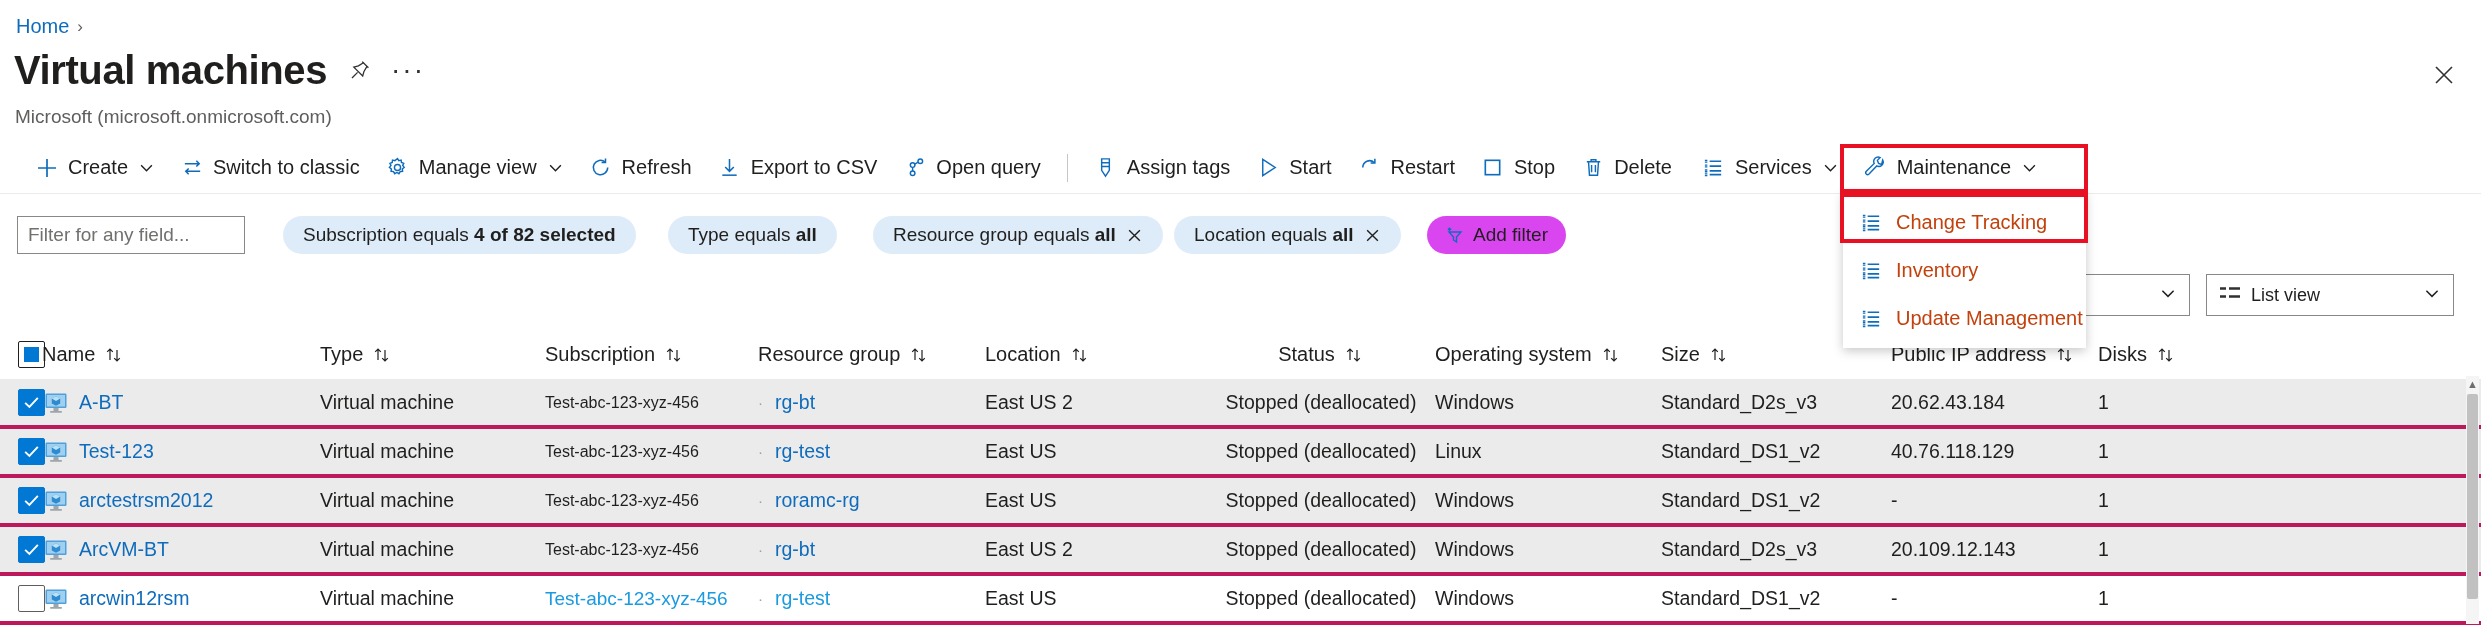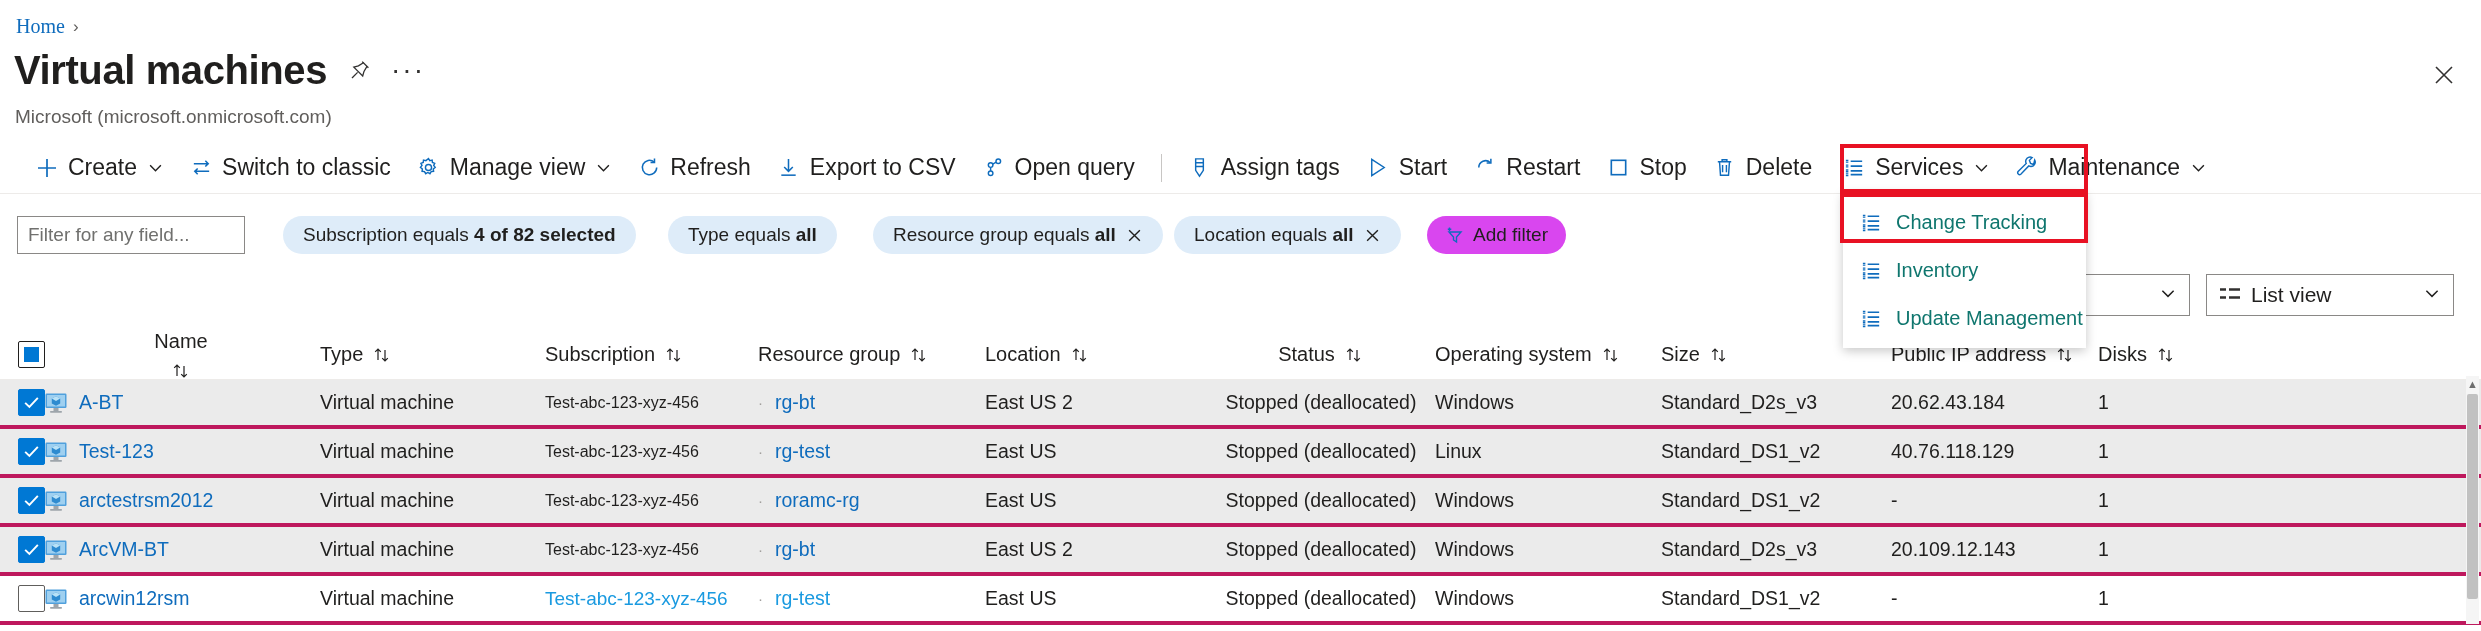--- a/index.html
+++ b/index.html
@@ -11,21 +11,21 @@
     color: #323130;
     overflow: hidden;
   }
   .page { position: relative; width: 2481px; height: 631px; background:#fff; }
 
   
   .breadcrumb {
     position:absolute; left:16px; top:15px;
     font-size:20px; display:flex; align-items:center; gap:8px;
   }
-  .breadcrumb .crumb-link { color:#0f6cbd; cursor:pointer;font-family:Liberation Serif, serif; }
+  .breadcrumb .crumb-link { color:#0f6cbd; cursor:pointer; }
   .breadcrumb .crumb-sep { color:#605e5c; font-size:17px; }
 
   
   .title-row {
     position:absolute; left:14px; top:50px;
     display:flex; align-items:center; gap:18px;
   }
   .page-title { font-size:40px; font-weight:600; letter-spacing:-0.4px; color:#201f1e; line-height:1; }
   .icon-btn { width:30px; height:30px; display:flex; align-items:center; justify-content:center; cursor:pointer; color:#323130; }
   .ellipsis { font-size:28px; line-height:8px; letter-spacing:2px; color:#323130; }
@@ -34,41 +34,41 @@
   .close-x { position:absolute; right:20px; top:58px; width:34px; height:34px; display:flex; align-items:center; justify-content:center; cursor:pointer; }
 
   
   .toolbar {
     position:absolute; left:0; top:142px; width:2481px; height:52px;
     display:flex; align-items:center; padding-left:22px; gap:0;
     border-bottom:1px solid #edebe9;
   }
   .tb-item {
     display:flex; align-items:center; gap:9px;
-    padding:6px 13px; font-size:23px; color:#201f1e; cursor:pointer;
+    padding:6px 13px; font-size:20px; color:#201f1e; cursor:pointer;
     white-space:nowrap; height:40px;
   }
   .tb-icon { display:flex; align-items:center; justify-content:center; color:#0f6cbd; width:24px; height:24px; flex:none; }
   .tb-chev { color:#201f1e; display:flex; align-items:center; margin-left:2px; }
   .tb-sep { width:1px; height:28px; background:#c8c6c4; margin:0 13px; flex:none; }
 
   
   .red-box {
     position:absolute; border:4px solid #e81123; pointer-events:none; z-index:40;
   }
 
   
   .flyout {
     position:absolute; left:1843px; top:192px; width:243px;
     background:#ffffff; box-shadow:0 3px 10px rgba(0,0,0,.22); z-index:30;
     padding:6px 0;
   }
   .flyout-item {
     display:flex; align-items:center; gap:13px;
-    height:48px; padding:0 16px; font-size:20px; color:#0f766e; cursor:pointer;
+    height:48px; padding:0 16px; font-size:20px; color:#c2410c; cursor:pointer;
     white-space:nowrap;
   }
 
   
   .filterbar { position:absolute; left:0; top:208px; width:2481px; height:56px; }
   .filter-input {
     position:absolute; left:17px; top:8px; width:228px; height:38px;
     border:1px solid #8a8886; background:#fff; font-size:19px; color:#201f1e;
     padding:0 10px; font-family:"Liberation Sans", sans-serif;
   }
@@ -83,21 +83,21 @@
   .addfilter {
     position:absolute; top:8px; height:38px; border-radius:19px;
     background:#d946ef; display:flex; align-items:center; gap:8px;
     padding:0 18px; font-size:19px; color:#201f1e; cursor:pointer; white-space:nowrap;
   }
 
   
   .select-ctl {
     position:absolute; top:274px; height:42px; border:1px solid #8a8886; background:#fff;
     display:flex; align-items:center; justify-content:space-between;
-    padding:0 12px; font-size:21px; color:#201f1e; cursor:pointer;
+    padding:0 12px; font-size:18px; color:#201f1e; cursor:pointer;
   }
   .select-ctl .lbl { display:flex; align-items:center; gap:10px; white-space:nowrap; }
 
   
   .table { position:absolute; left:0; top:330px; width:2481px; }
   .thead {
     display:flex; align-items:center; height:50px;
     border-bottom:1px solid #edebe9; font-size:20px; color:#201f1e;
   }
   .th { display:flex; align-items:center; gap:9px; white-space:nowrap; cursor:pointer; }
@@ -448,21 +448,21 @@
   </div>
 
   <div class="table">
 
     <div class="thead">
       <div class="cell c-chk">
         <div class="cb indet">
             <span class="sq"></span>
           </div>
       </div>
-      <div class="th c-name" style="margin-left:-4px;flex-direction:column;">
+      <div class="th c-name" style="margin-left:-4px;">
         <span>Name</span>
         <span class="sort-ic">
             <svg width="20" height="18" viewBox="0 0 20 18">
               <g stroke="#201f1e" stroke-width="1.2" fill="none">
                 <path d="M6 14 V3 M3.2 5.8 L6 3 L8.8 5.8"></path>
                 <path d="M13 4 V15 M10.2 12.2 L13 15 L15.8 12.2"></path>
               </g>
             </svg>
           </span>
       </div>

